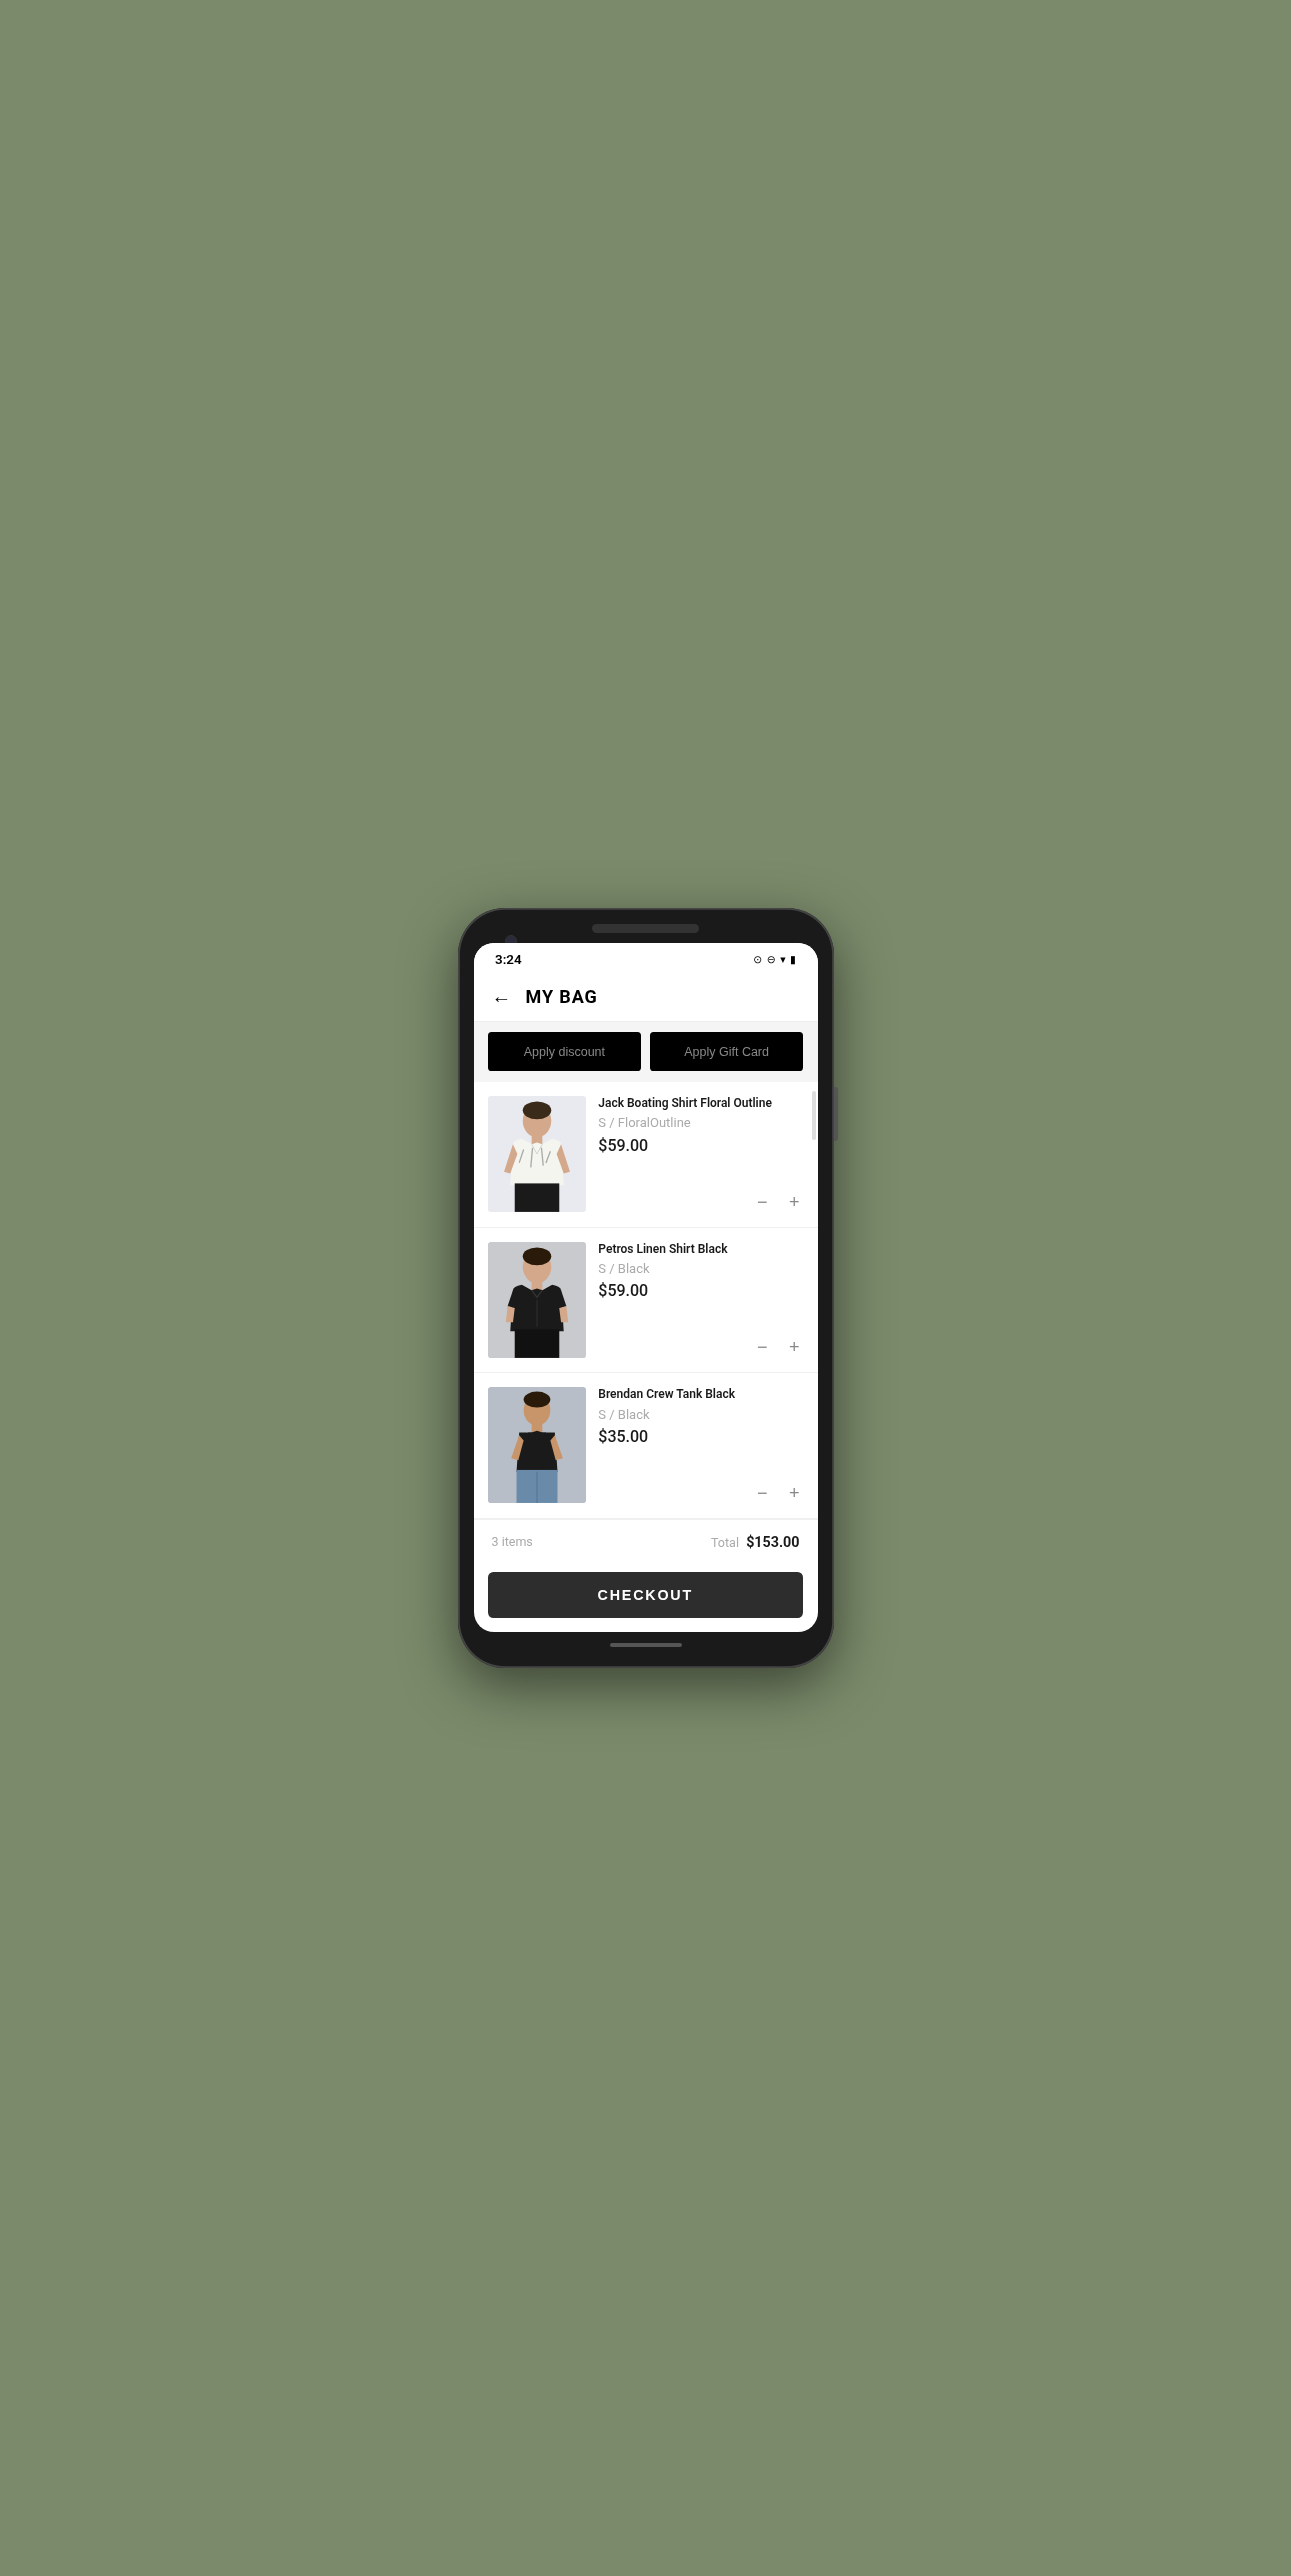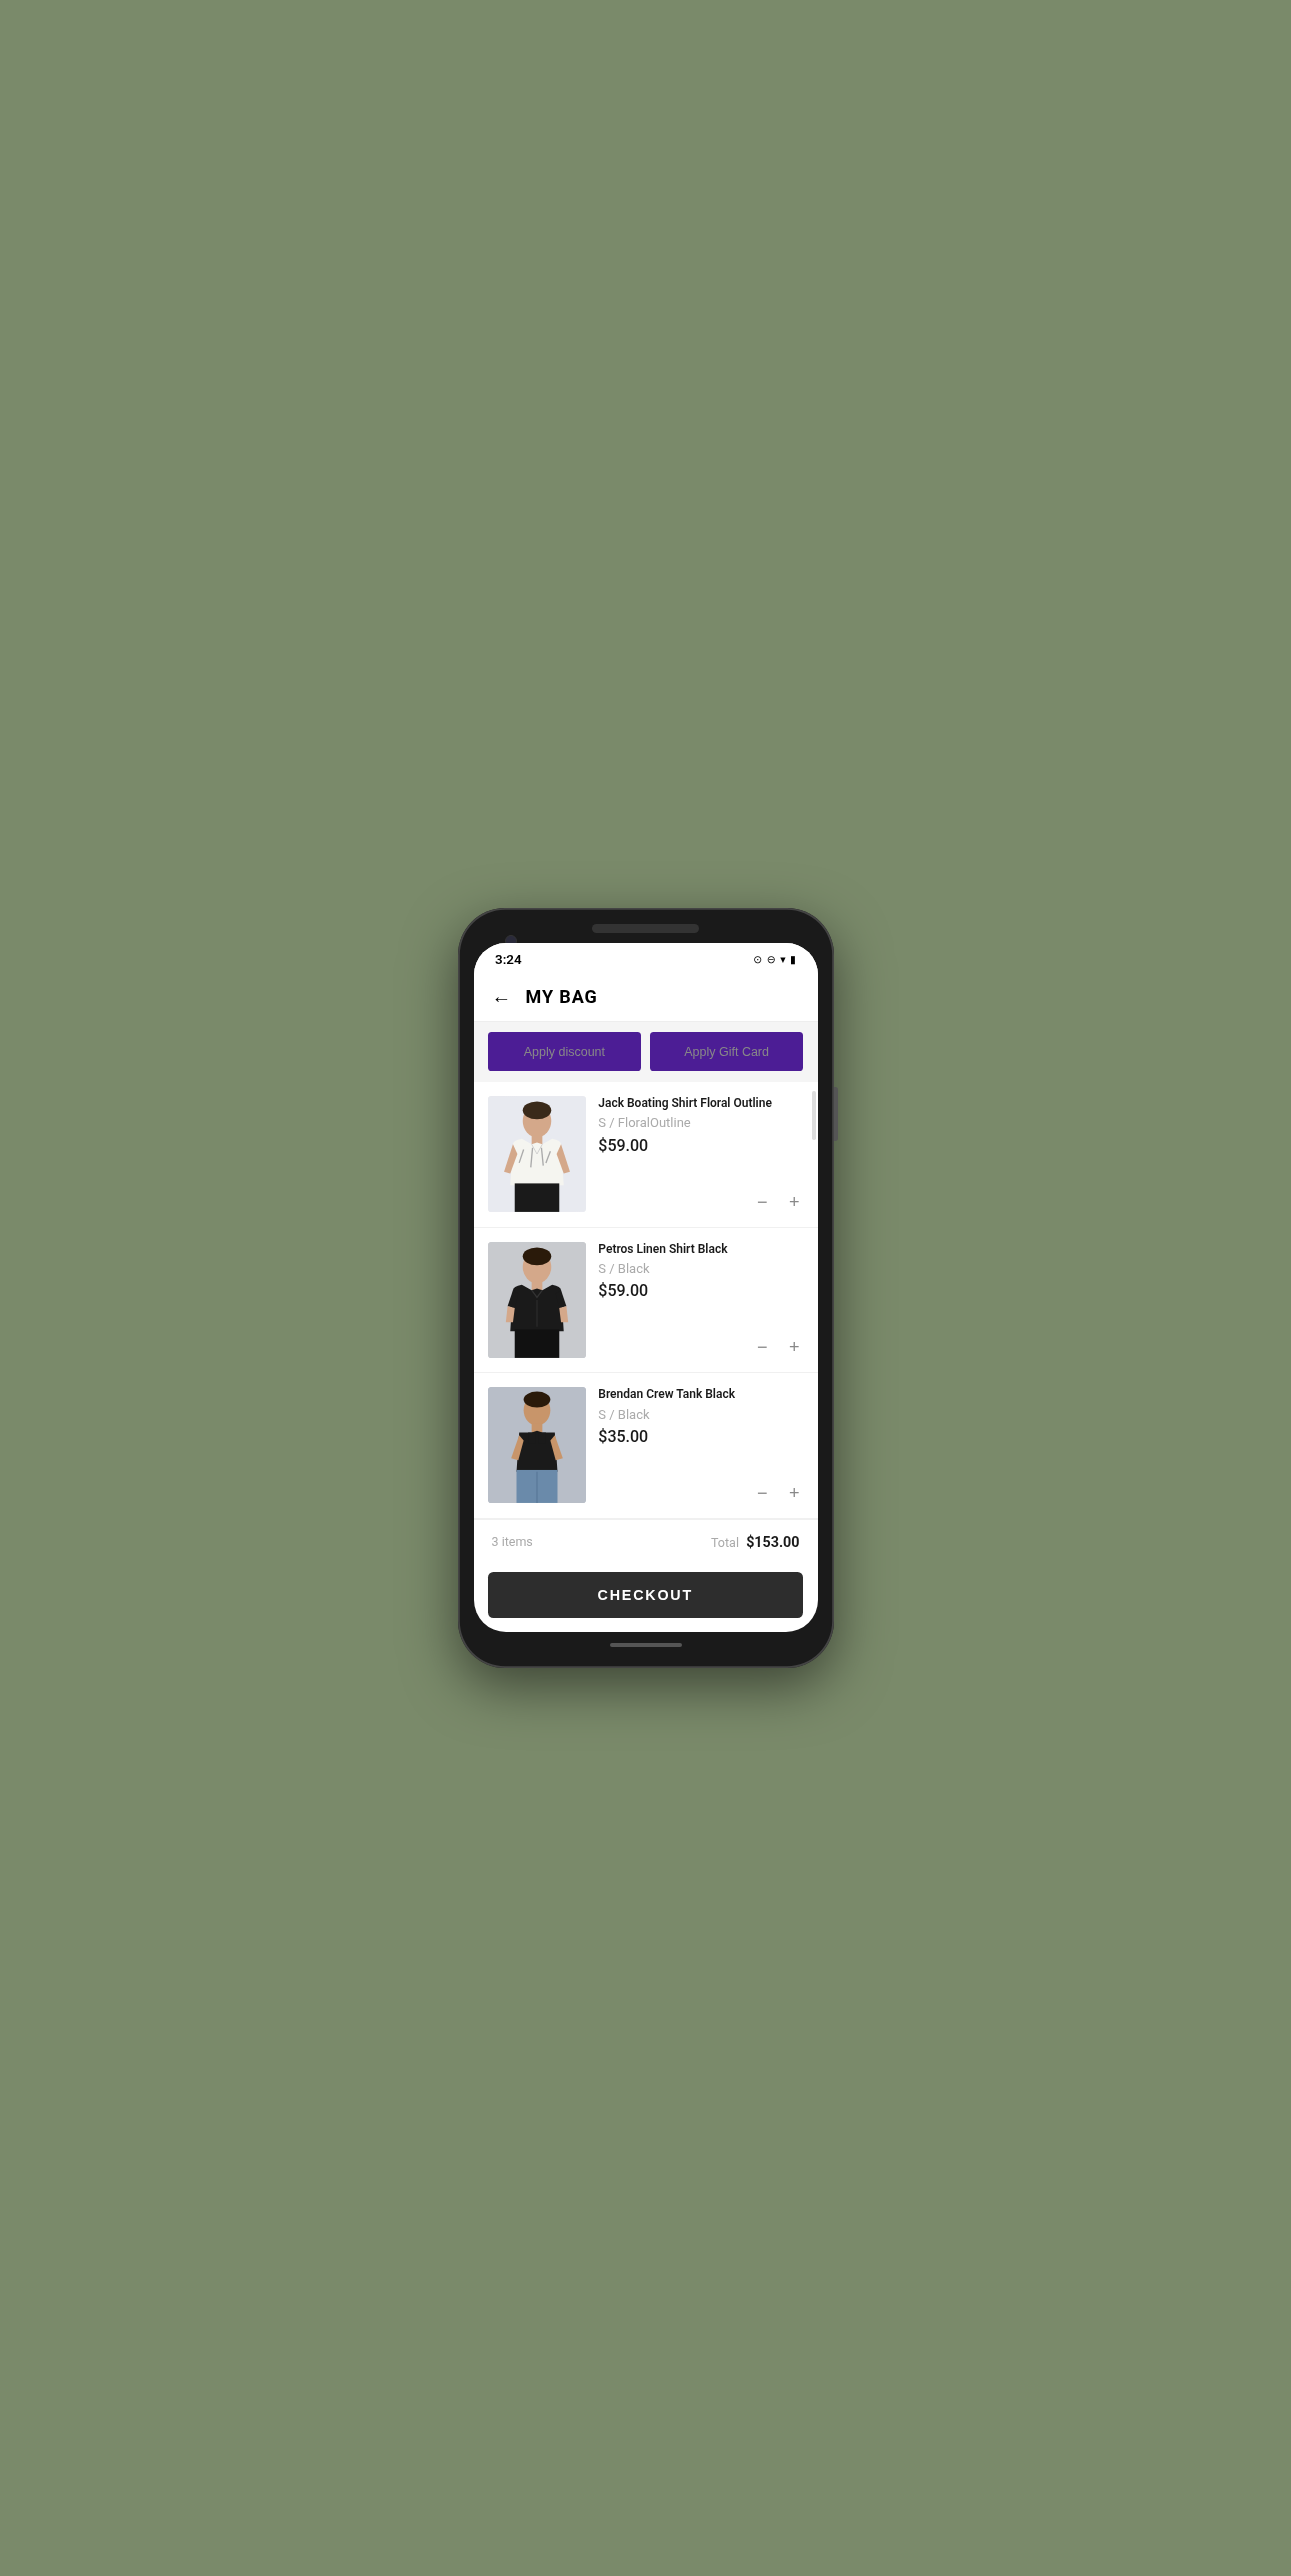--- a/index.html
+++ b/index.html
@@ -36,21 +36,21 @@
       left: 47px;
       width: 12.5px;
       height: 12.5px;
       background: #2a2a3a;
       border-radius: 50%;
       border: 1.8px solid #333;
     }
 
     .phone-inner {
       background: #fff;
-      border-radius: 32px;
+      border-radius: 20px;
       overflow: hidden;
       position: relative;
     }
 
     .phone-button-right {
       position: absolute;
       right: -4.5px;
       top: 179px;
       width: 4.5px;
       height: 54px;
@@ -120,21 +120,21 @@
     .action-buttons {
       display: flex;
       padding: 10.7px 14.3px;
       gap: 9px;
       background: #f5f5f5;
     }
 
     .action-btn {
       flex: 1;
       padding: 12.5px 9px;
-      background: #4c1d95;
+      background: #000000;
       border: none;
       border-radius: 3.6px;
       font-size: 12.5px;
       color: #888;
       cursor: pointer;
       text-align: center;
     }
 
     
     .cart-items {

